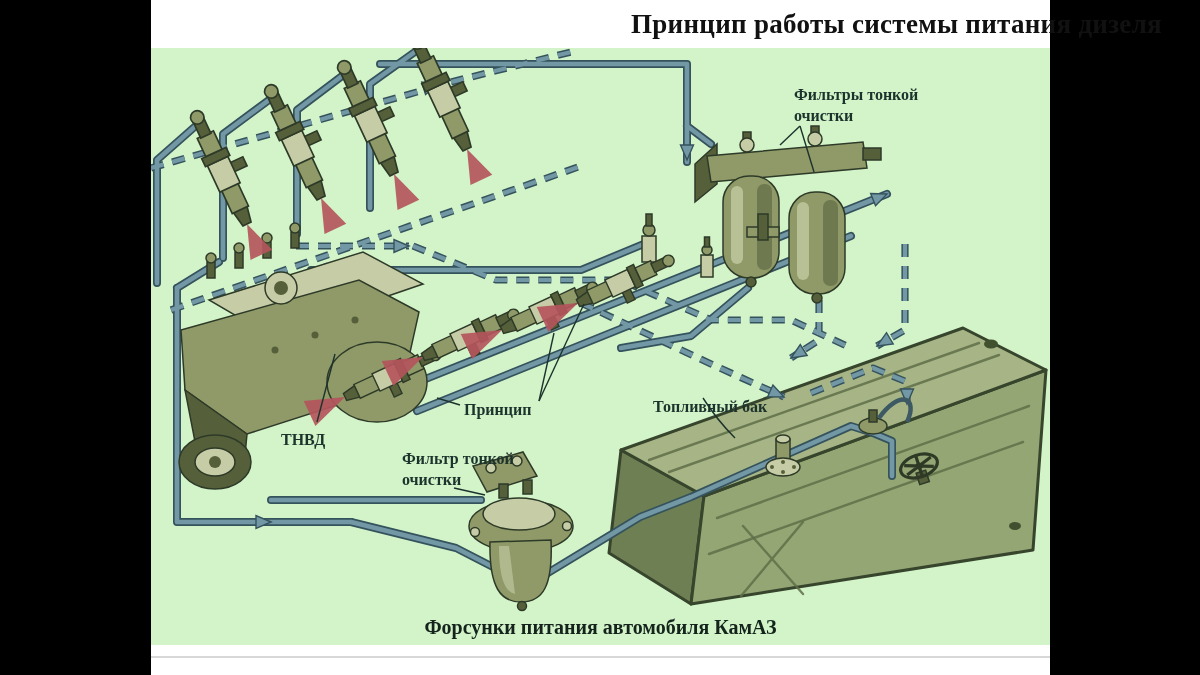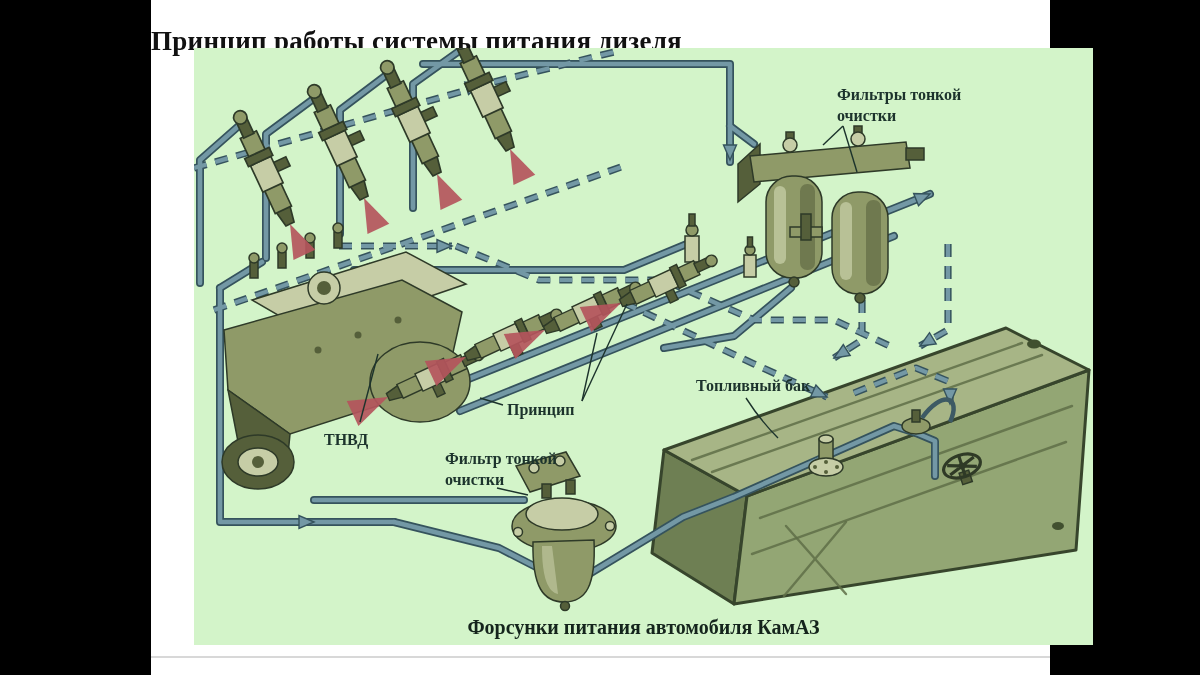--- a/index.html
+++ b/index.html
@@ -2,23 +2,23 @@
 <html style="--background: #d3f4c9; --letterbox: #000000; --paper: #ffffff; --divider: #d8d8d8; --pipe: #7398a5; --pipe_outline: #35535d; --component: #8f9a68; --component_dark: #555f3a; --component_light: #c6cda6; --tank_top: #a7b586; --tank_front: #93a674; --tank_side: #6e7f53; --spray: #b4555c; --label_text: #1c332c; --title_text: #111111; --caption_text: #14241c;"><head>
 <meta charset="utf-8">
 <style>
   html,body{margin:0;padding:0;background:#000;}
   #root{position:relative;width:1200px;height:675px;overflow:hidden;background:var(--letterbox,#000);
         font-family:"Liberation Serif", serif;}
   .bar{position:absolute;top:0;height:675px;background:var(--letterbox,#000);}
   #bar-left{left:0;width:151px;}
   #bar-right{left:1050px;width:150px;}
   #stage{position:absolute;left:151px;top:0;width:899px;height:675px;background:var(--paper,#fff);}
-  #title-strip{position:absolute;left:0;top:17px;width:1011px;height:48px;display:flex;align-items:center;justify-content:flex-start;}
+  #title-strip{position:absolute;left:0;top:0;width:1011px;height:48px;display:flex;align-items:center;justify-content:flex-end;}
   #title-strip .t{font-size:27px;font-weight:700;color:var(--title_text,#111);letter-spacing:.3px;white-space:nowrap;}
-  #canvas{position:absolute;left:0;top:48px;width:899px;height:597px;background:var(--background,#d3f4c9);margin-left:43px;}
+  #canvas{position:absolute;left:0;top:48px;width:899px;height:597px;background:var(--background,#d3f4c9);}
   #bottom-strip{position:absolute;left:0;top:645px;width:899px;height:30px;background:var(--paper,#fff);}
   #bottom-strip .rule{position:absolute;left:0;top:11px;width:899px;height:2px;background:var(--divider,#d8d8d8);}
   svg{position:absolute;left:0;top:0;}
   .lbl{position:absolute;font-size:16px;font-weight:600;color:var(--label_text,#1c332c);line-height:1.32;white-space:nowrap;}
   #caption{position:absolute;left:0;top:568px;width:899px;text-align:center;font-size:20px;font-weight:600;color:var(--caption_text,#14241c);}
   
   .pipes-sol-out{stroke:var(--pipe_outline,#35535d);stroke-width:8;fill:none;stroke-linejoin:round;stroke-linecap:round;}
   .pipes-sol-in{stroke:var(--pipe,#7398a5);stroke-width:4.6;fill:none;stroke-linejoin:round;stroke-linecap:round;}
   .pipes-dash-out{stroke:var(--pipe_outline,#35535d);stroke-width:7.2;fill:none;stroke-dasharray:13 9;stroke-linejoin:round;}
   .pipes-dash-in{stroke:var(--pipe,#7398a5);stroke-width:4.2;fill:none;stroke-dasharray:13 9;stroke-linejoin:round;}
@@ -313,21 +313,21 @@
           <path class="leader" d="M 309 357 L 286 350"></path>
           <path class="leader" d="M 166 374 L 184 306"></path>
           <path class="leader" d="M 303 440 L 334 447"></path>
         </g>
       </svg>
 
       <div class="lbl" style="left:643px;top:36px;">
         <div>Фильтры тонкой</div>
         <div>очистки</div>
       </div>
-      <div class="lbl" style="left:502px;top:327px;">Топливный бак</div>
+      <div class="lbl" style="left:502px;top:348px;">Топливный бак</div>
       <div class="lbl" style="left:313px;top:351px;">Принцип</div>
       <div class="lbl" style="left:130px;top:381px;">ТНВД</div>
       <div class="lbl" style="left:251px;top:400px;">
         <div>Фильтр тонкой</div>
         <div>очистки</div>
       </div>
 
       <div id="caption">Форсунки питания автомобиля КамАЗ</div>
     </div>
 

